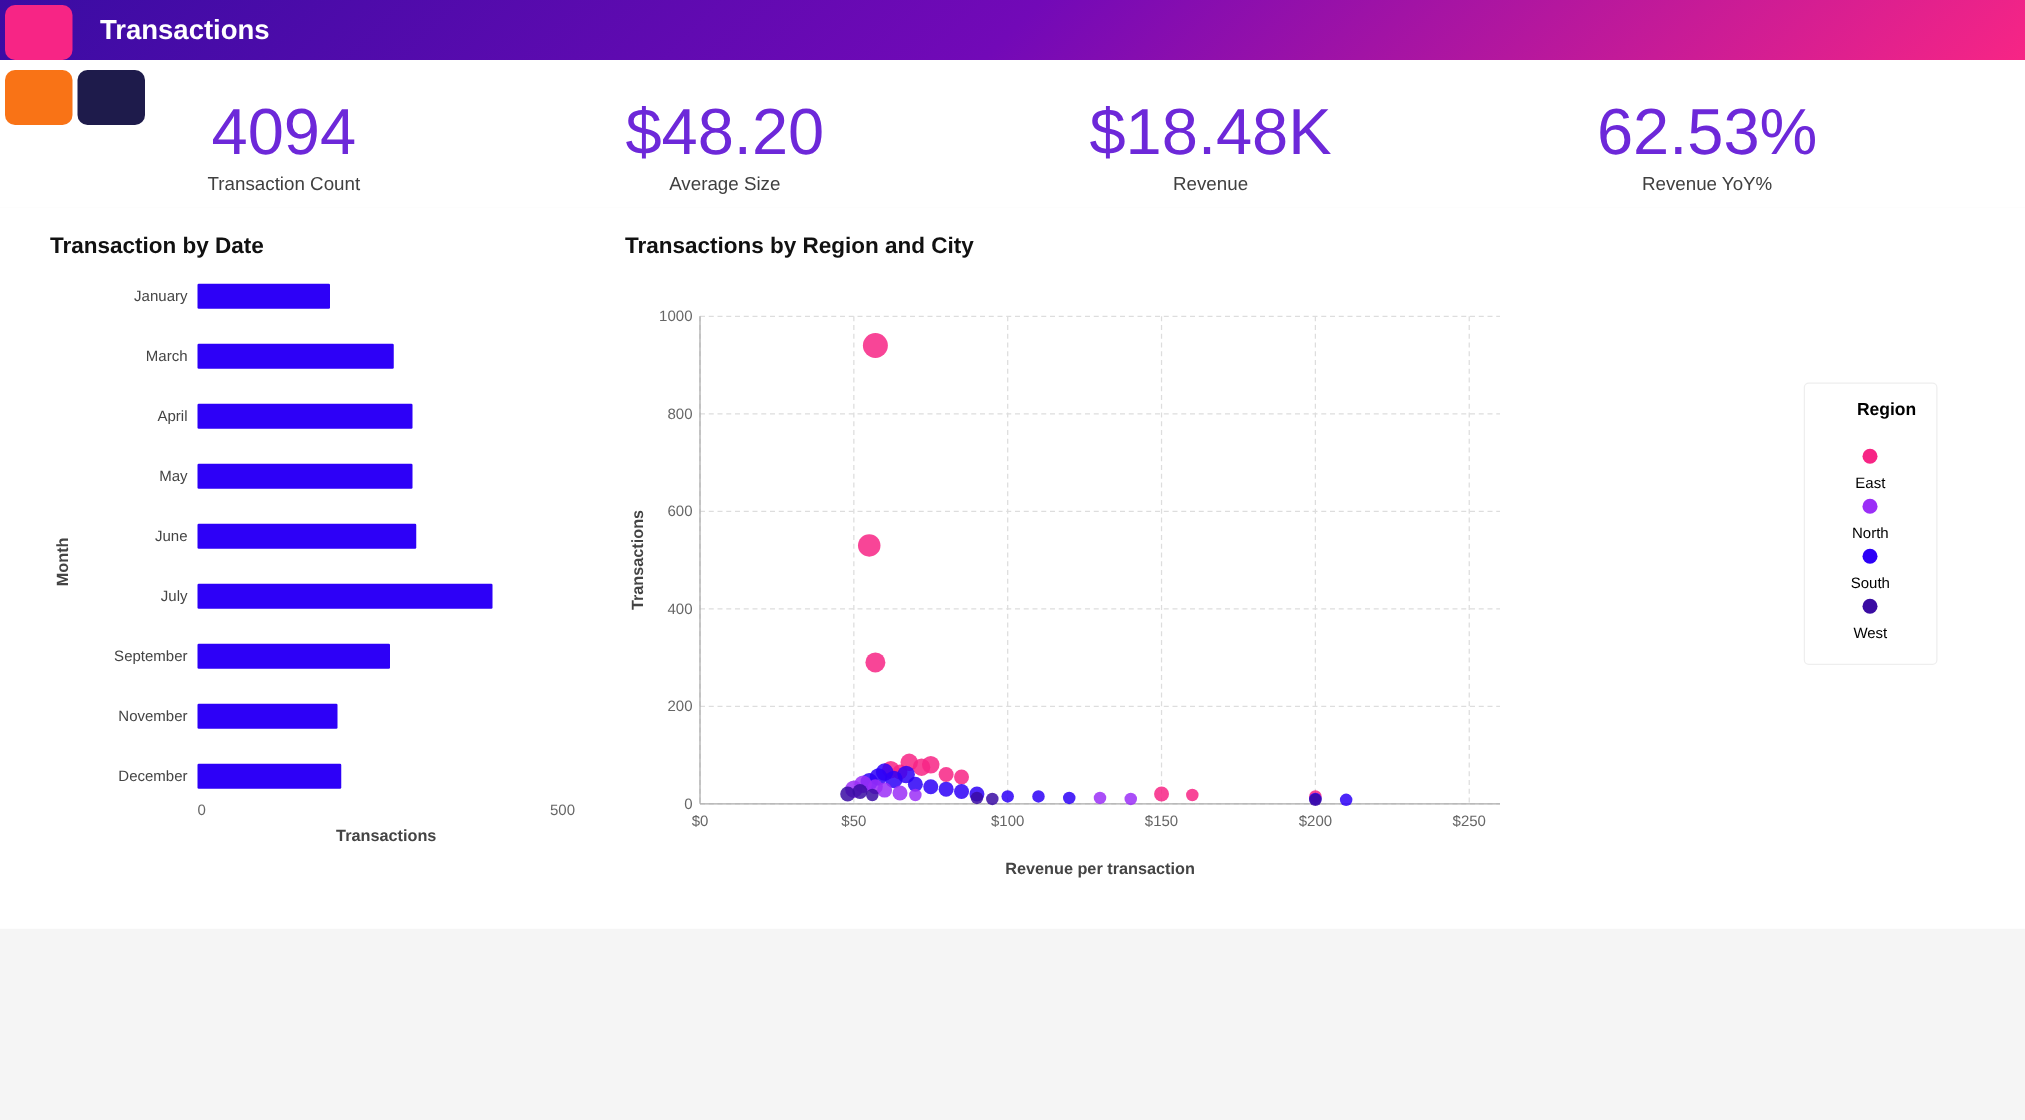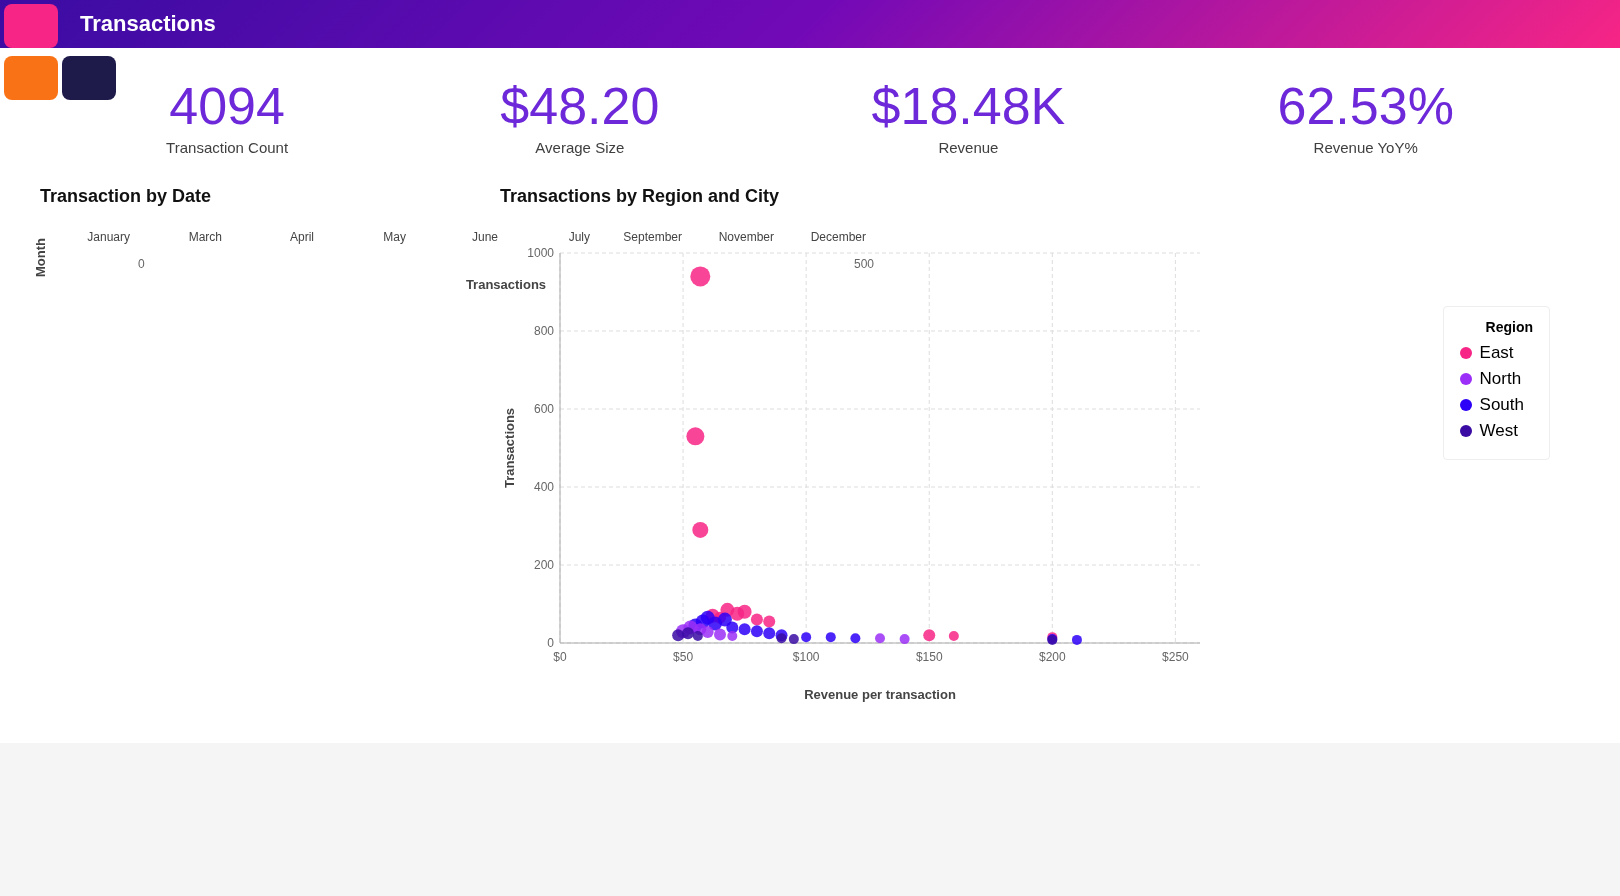--- a/index.html
+++ b/index.html
@@ -98,22 +98,22 @@
       flex-shrink: 0;
     }
     .chart-title {
       font-size: 18px;
       font-weight: 700;
       color: #111;
       margin-bottom: 16px;
     }
     .bar-chart {
       display: flex;
-      flex-direction: row;
-      gap: 2px;
+      flex-direction: column;
+      gap: 20px;
       position: relative;
     }
     .bar-row {
       display: flex;
       align-items: center;
       height: 28px;
     }
     .bar-label {
       width: 90px;
       text-align: right;
@@ -165,29 +165,30 @@
       top: 120px;
       right: 30px;
       background: white;
       border: 1px solid #eee;
       padding: 12px 16px;
       border-radius: 4px;
     }
     .legend-title {
       font-size: 14px;
       font-weight: 700;
-      margin-bottom: 8px;
+      margin-bottom: 24px;
       padding-left: 26px;
     }
     .legend-item {
       display: flex;
       align-items: center;
       gap: 8px;
       margin-bottom: 6px;
-      font-size: 17px;
+      font-size: 12px;
+      flex-direction: column;
     }
     .legend-dot {
       width: 12px;
       height: 12px;
       border-radius: 50%;
     }
   </style>
 </head>
 <body>
 

